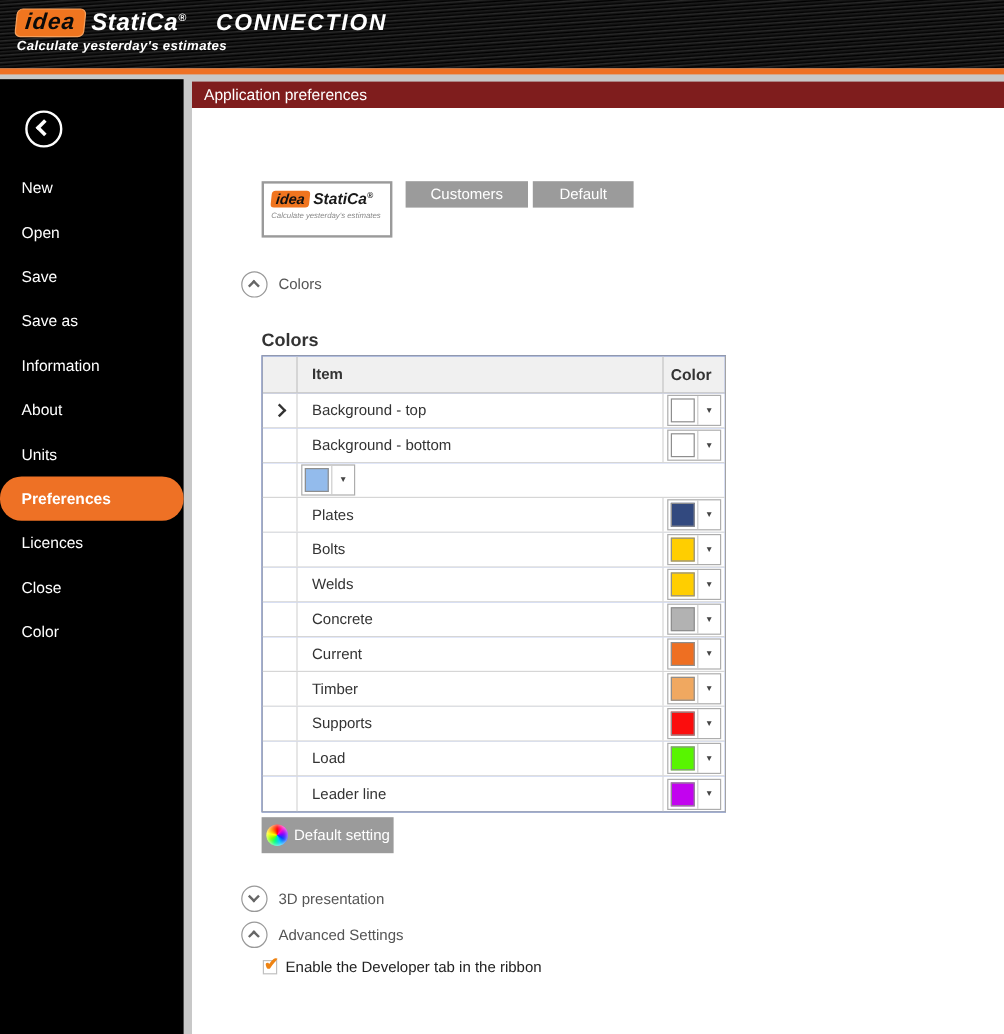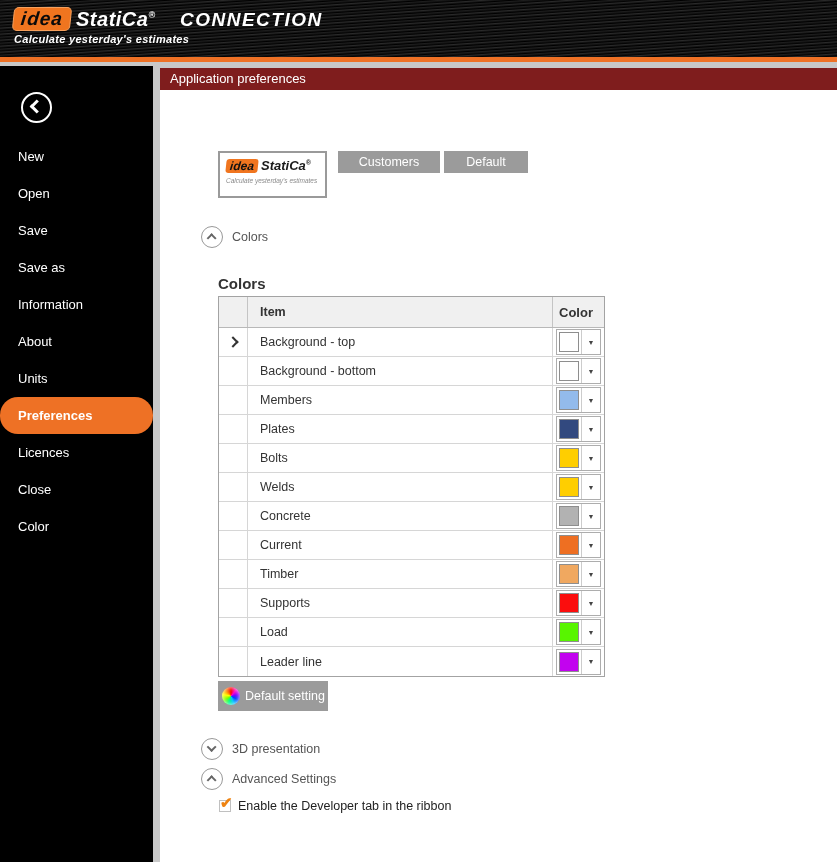--- a/index.html
+++ b/index.html
@@ -173,21 +173,20 @@
           <div class="cell item">Background - bottom</div>
           <div class="cell colorc">
             <div class="combo">
               <span class="swatch" style="background: rgb(255, 255, 255);"></span>
               <span class="dd">▼</span>
             </div>
           </div>
         </div>
         <div class="trow">
           <div class="cell sel"></div>
-          <div class="cell item">Members</div>
           <div class="cell colorc">
             <div class="combo">
               <span class="swatch" style="background: rgb(147, 187, 236);"></span>
               <span class="dd">▼</span>
             </div>
           </div>
         </div>
         <div class="trow">
           <div class="cell sel"></div>
           <div class="cell item">Plates</div>

